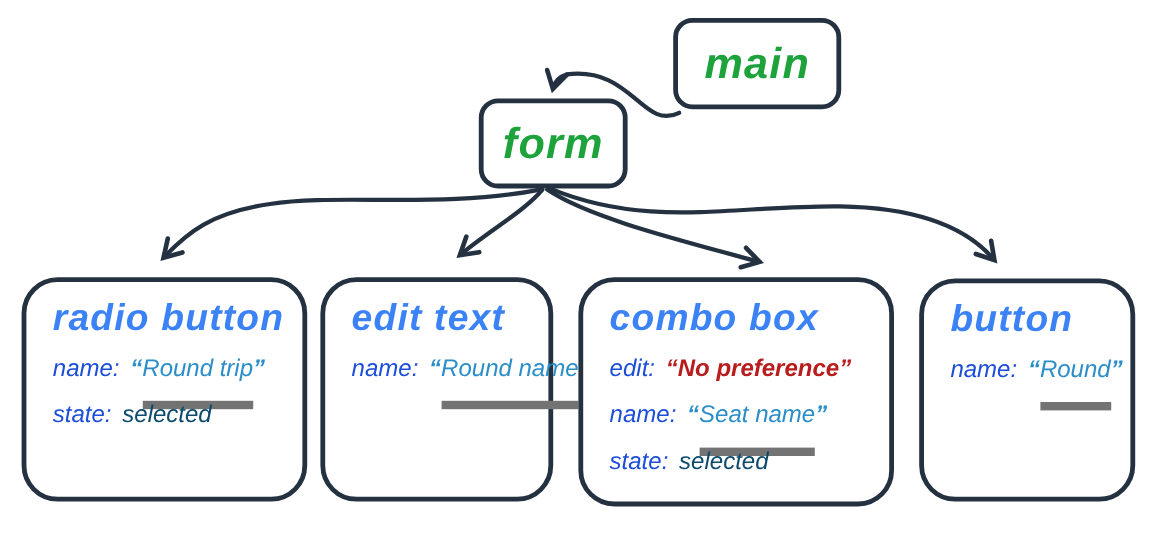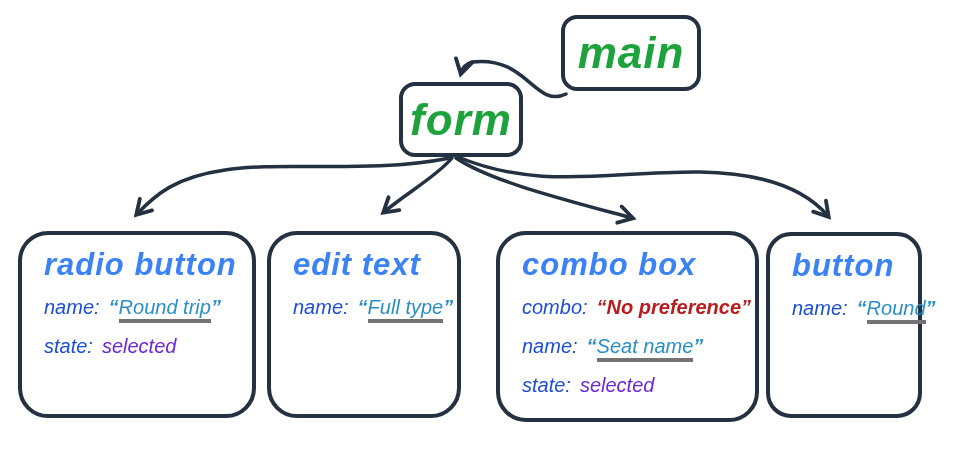--- a/index.html
+++ b/index.html
@@ -19,21 +19,21 @@
     box-sizing:border-box;
   }
   .node.small{
     border-radius:16px;
     display:flex;align-items:center;justify-content:center;
   }
   .node-label{
     color:#1ea33c;
     font-style:italic;
     font-weight:700;
-    font-size:44px;
+    font-size:36px;
     line-height:1;
     letter-spacing:1px;
   }
   .node.child{
     border-radius:30px;
     padding:12px 18px 0 22px;
   }
   .child-title{
     color:#3b82f6;
     font-style:italic;
@@ -51,22 +51,22 @@
     margin-bottom:15px;
     white-space:nowrap;
   }
   .prop .key{
     color:#1d4ed8;
     font-weight:500;
     margin-right:9px;
   }
   .q{font-weight:700;}
   .val-name{color:#2b8ec9;}
-  .val-name .txt{border-bottom:4px solid #737373;padding-bottom:1px;}
-  .val-state{color:#6d28d9;}
+  .val-name .txt{border-bottom:7px solid #737373;padding-bottom:16px;}
+  .val-state{color:#0c4a6e;}
   .val-value{color:#b91c1c;font-weight:700;}
 </style>
 </head>
 <body>
 
 <div id="stage">
 
   <svg class="edges" viewBox="0 0 960 464">
     <defs>
       <marker id="ah" markerWidth="6" markerHeight="6" refX="4.5" refY="3" orient="auto">
@@ -96,37 +96,37 @@
       <span class="key">name:</span><span class="val-name"><span class="q">“</span><span class="txt">Round trip</span><span class="q">”</span></span>
     </div>
     <div class="prop">
       <span class="key">state:</span><span class="val-state">selected</span>
     </div>
   </div>
 
   <div class="node child" style="left:267px;top:231px;width:194px;height:187px;">
     <div class="child-title">edit text</div>
     <div class="prop">
-      <span class="key">name:</span><span class="val-name"><span class="q">“</span><span class="txt">Full type</span><span class="q">”</span></span>
+      <span class="key">name:</span><span class="val-name"><span class="q">“</span><span class="txt">Round name</span><span class="q">”</span></span>
     </div>
   </div>
 
-  <div class="node child" style="left:496px;top:231px;width:263px;height:191px;">
+  <div class="node child" style="left:482px;top:231px;width:263px;height:191px;">
     <div class="child-title">combo box</div>
     <div class="prop">
-      <span class="key">combo:</span><span class="val-value"><span class="q">“</span><span>No preference</span><span class="q">”</span></span>
+      <span class="key">edit:</span><span class="val-value"><span class="q">“</span><span>No preference</span><span class="q">”</span></span>
     </div>
     <div class="prop">
       <span class="key">name:</span><span class="val-name"><span class="q">“</span><span class="txt">Seat name</span><span class="q">”</span></span>
     </div>
     <div class="prop">
       <span class="key">state:</span><span class="val-state">selected</span>
     </div>
   </div>
 
-  <div class="node child" style="left:766px;top:232px;width:156px;height:186px;border-radius:25px;">
+  <div class="node child" style="left:766px;top:232px;width:180px;height:186px;">
     <div class="child-title">button</div>
     <div class="prop">
       <span class="key">name:</span><span class="val-name"><span class="q">“</span><span class="txt">Round</span><span class="q">”</span></span>
     </div>
   </div>
 
 </div>
 
 </body></html>

